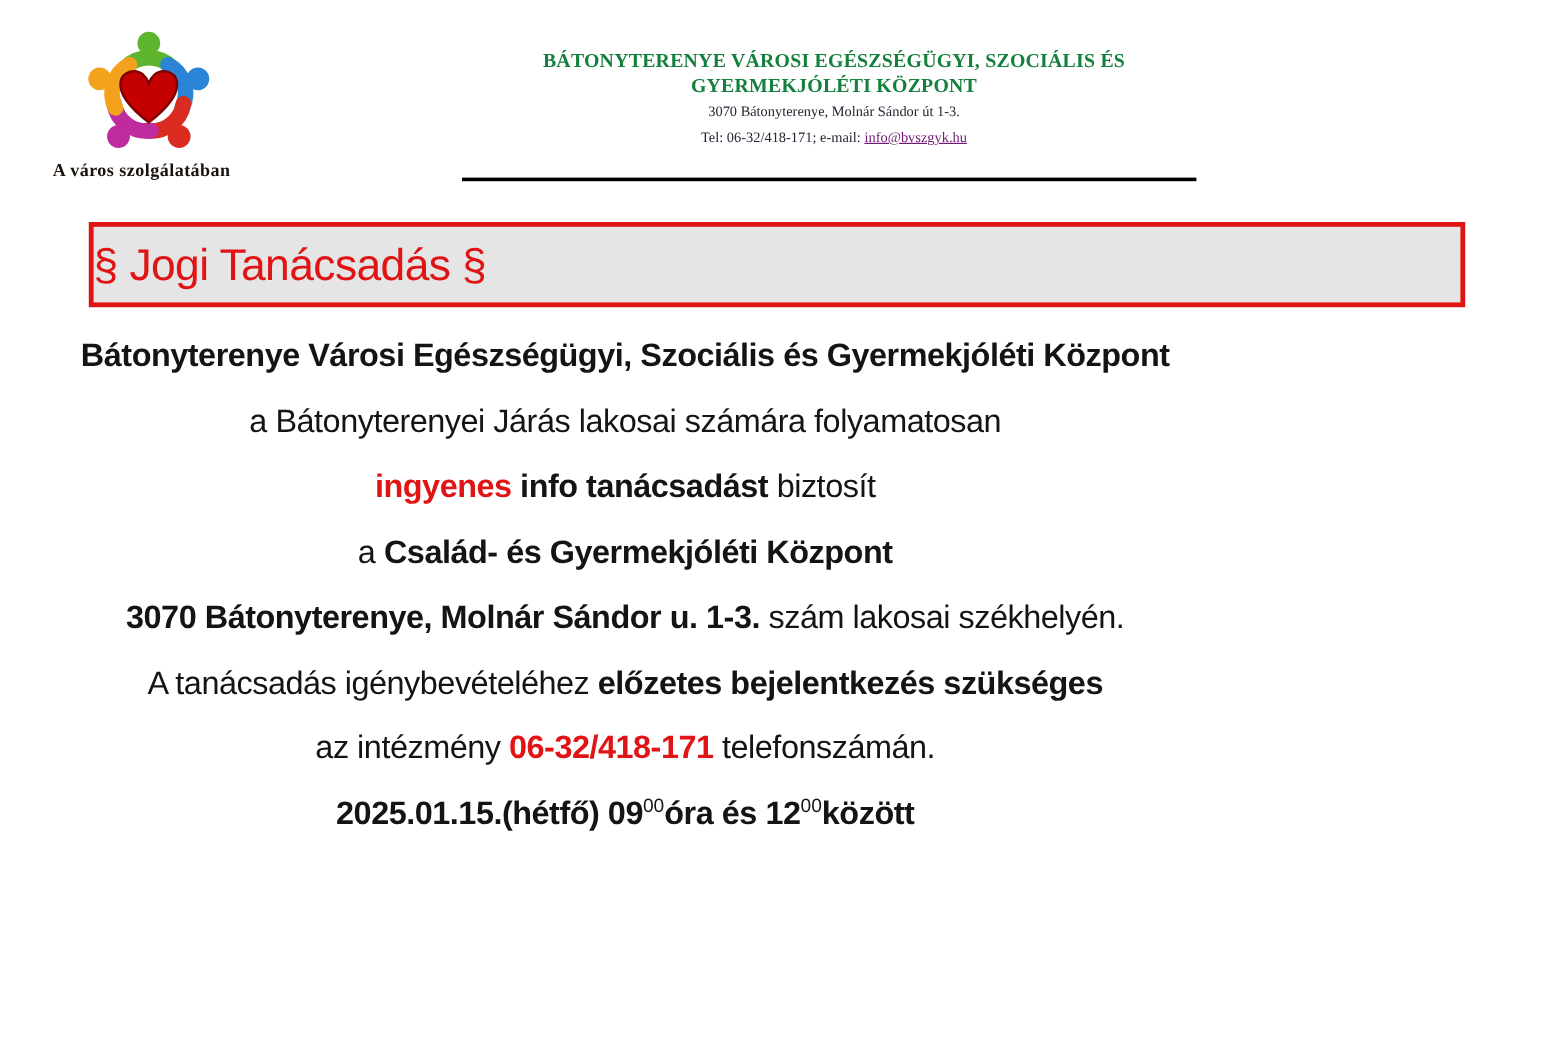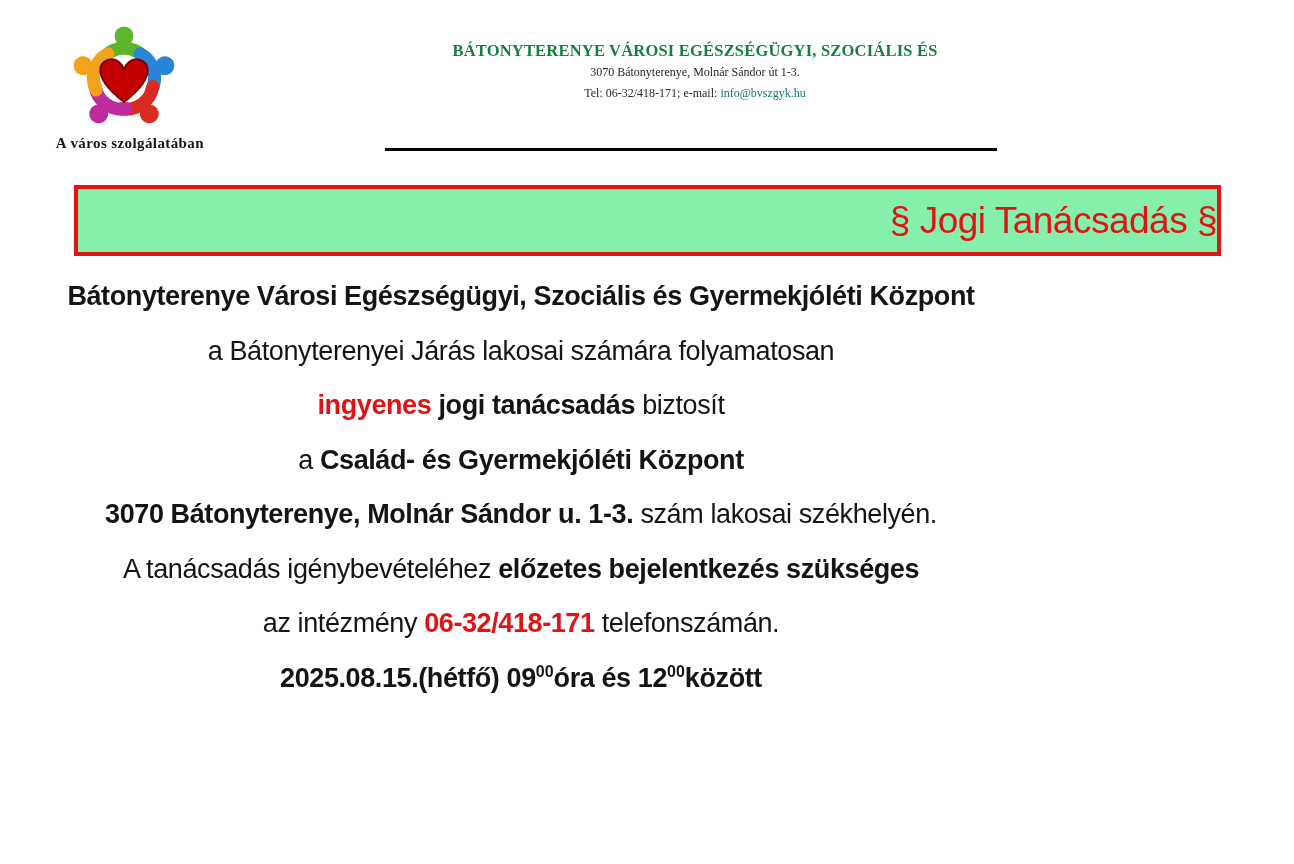--- a/index.html
+++ b/index.html
@@ -7,21 +7,21 @@
     width: 1294px; height: 864px;
     background: #ffffff;
     font-family: "Liberation Sans", sans-serif;
     position: relative;
     overflow: hidden;
   }
 
   
   .logo-wrap {
     position: absolute; left: 44px; top: 22px; width: 160px;
-    text-align: right;
+    text-align: left;
   }
   .logo-svg { display: block; margin: 0 auto; }
   .logo-caption {
     font-family: "Liberation Serif", serif;
     font-weight: bold; font-size: 15px; color: #1b130b;
     letter-spacing: 0.4px; margin-top: 1px; white-space: nowrap;
   }
 
   
   .header-block {
@@ -29,48 +29,48 @@
     text-align: center;
     font-family: "Liberation Serif", serif;
   }
   .org-name {
     font-weight: bold; font-size: 16.5px; line-height: 21px;
     color: #15803d; letter-spacing: 0.2px;
   }
   .addr-line {
     font-size: 12px; line-height: 20px; color: #232733; margin-top: 1px;
   }
-  .email-link { color: #0f766e; cursor: pointer; }
+  .email-link { color: #701a75; text-decoration: underline; cursor: pointer; }
   .divider {
     position: absolute; left: 385px; top: 148px; width: 612px; height: 3px;
     background: #000000;
   }
 
   
   .banner {
     position: absolute; left: 74px; top: 185px;
     width: 1139px; height: 63px;
-    border: 4px solid #e01414; background: #86efac;
-    display: flex; align-items: center; justify-content: flex-end;
+    border: 4px solid #e01414; background: #e5e5e5;
+    display: flex; align-items: center; justify-content: flex-start;
   }
   .banner-title {
     color: #e01414; font-size: 37px; font-weight: 400;
     letter-spacing: -0.5px; white-space: nowrap;
   }
 
   
   .body-text {
     position: absolute; left: 0; top: 269px; width: 1042px;
     text-align: center; color: #141414;
     font-size: 27px; letter-spacing: -0.4px;
   }
   .line { height: 54.5px; line-height: 54.5px; white-space: nowrap; }
   .b { font-weight: 700; }
   .red { color: #e01414; font-weight: 700; }
-  .sup { font-size: 16px; position: relative; top: -10px; font-weight: 700; letter-spacing: 0; }
+  .sup { font-size: 16px; position: relative; top: -10px; font-weight: 400; letter-spacing: 0; }
 </style>
 </head>
 <body>
 
 <div class="logo-wrap">
   <svg class="logo-svg" width="150" height="112" viewBox="0 0 120 112">
 
     <g>
       <g transform="rotate(0,60,57)">
         <path d="M41 34 A27 27 0 0 1 79 34" fill="none" stroke="#5cb52c" stroke-width="13" stroke-linecap="round"></path>
@@ -93,31 +93,32 @@
         <circle cx="60" cy="14" r="9.5" fill="#f2a21c"></circle>
       </g>
       <path d="M60 80 C43 67 35 56 36.5 46 C38 38 48.5 34.5 55 40 C57.5 42.2 59 44.5 60 47.5 C61 44.5 62.5 42.2 65 40 C71.5 34.5 82 38 83.5 46 C85 56 77 67 60 80 Z" fill="#c40000" stroke="#7e0000" stroke-width="2"></path>
     </g>
   </svg>
   <div class="logo-caption">A város szolgálatában</div>
 </div>
 
 <div class="header-block">
   <div class="org-name">BÁTONYTERENYE VÁROSI EGÉSZSÉGÜGYI, SZOCIÁLIS ÉS</div>
+  <div class="org-name">GYERMEKJÓLÉTI KÖZPONT</div>
   <div class="addr-line">3070 Bátonyterenye, Molnár Sándor út 1-3.</div>
   <div class="addr-line"><span>Tel: 06-32/418-171; e-mail: </span><a class="email-link">info@bvszgyk.hu</a></div>
 </div>
 <div class="divider"></div>
 
 <div class="banner">
   <div class="banner-title">§ Jogi Tanácsadás §</div>
 </div>
 
 <div class="body-text">
   <div class="line b">Bátonyterenye Városi Egészségügyi, Szociális és Gyermekjóléti Központ</div>
   <div class="line">a Bátonyterenyei Járás lakosai számára folyamatosan</div>
-  <div class="line"><span class="red">ingyenes</span><span class="b"> jogi tanácsadás</span><span> biztosít</span></div>
+  <div class="line"><span class="red">ingyenes</span><span class="b"> info tanácsadást</span><span> biztosít</span></div>
   <div class="line"><span>a </span><span class="b">Család- és Gyermekjóléti Központ</span></div>
   <div class="line"><span class="b">3070 Bátonyterenye, Molnár Sándor u. 1-3.</span><span> szám lakosai székhelyén.</span></div>
   <div class="line"><span>A tanácsadás igénybevételéhez </span><span class="b">előzetes bejelentkezés szükséges</span></div>
   <div class="line"><span>az intézmény </span><span class="red">06-32/418-171</span><span> telefonszámán.</span></div>
-  <div class="line b"><span>2025.08.15.(hétfő) 09</span><span class="sup">00</span><span>óra és 12</span><span class="sup">00</span><span>között</span></div>
+  <div class="line b"><span>2025.01.15.(hétfő) 09</span><span class="sup">00</span><span>óra és 12</span><span class="sup">00</span><span>között</span></div>
 </div>
 
 </body></html>

